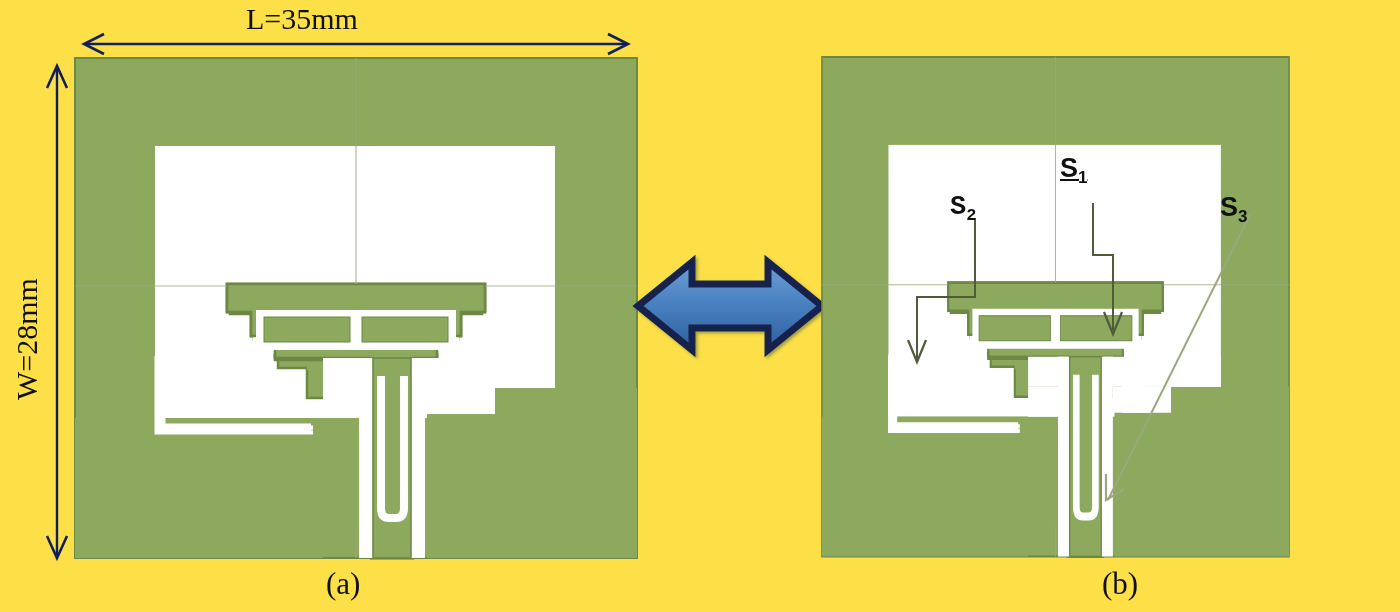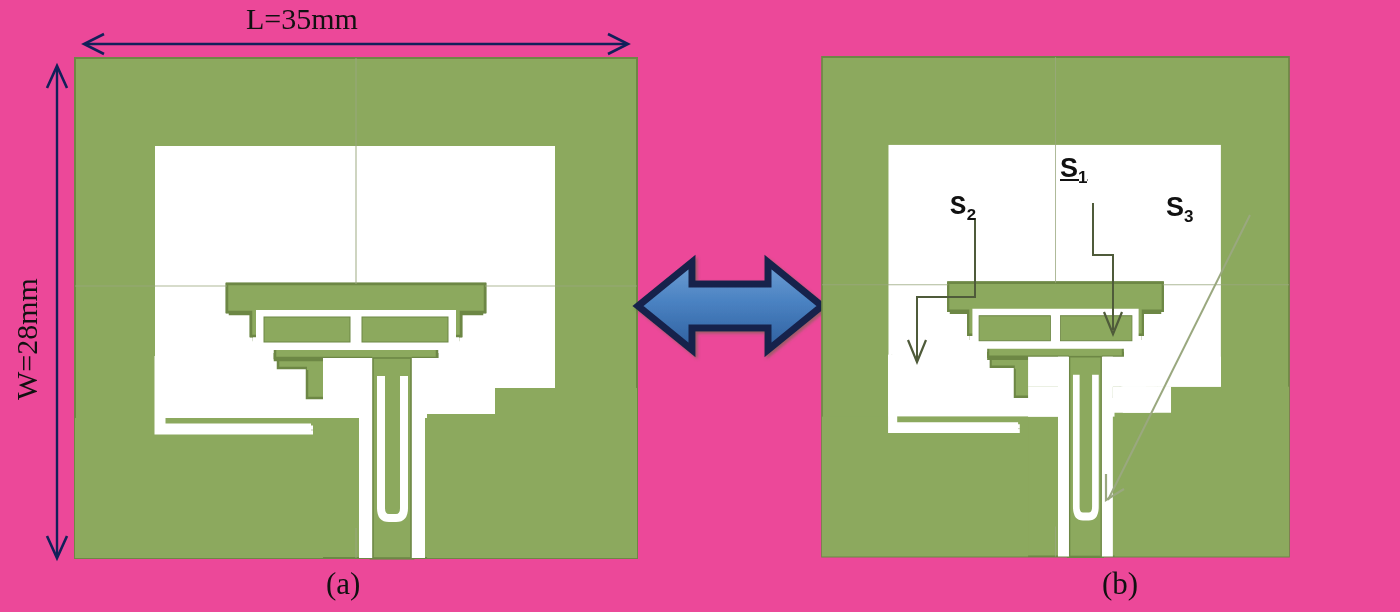--- a/index.html
+++ b/index.html
@@ -1,17 +1,17 @@
 <!DOCTYPE html>
 <html><head>
 <meta charset="utf-8">
 <style>
   html,body{margin:0;padding:0;background:#ffffff;}
   body{width:1400px;height:612px;font-family:"Liberation Serif",serif;overflow:hidden;}
-  #root{position:relative;width:1400px;height:612px;background:#ec4899;}
+  #root{position:relative;width:1400px;height:612px;background:#fde047;}
 
   .fig-svg{position:absolute;left:0;top:0;width:1400px;height:612px;}
 
   .lbl{position:absolute;color:#111;white-space:nowrap;}
   .dim-label{font-family:"Liberation Serif",serif;font-size:30px;letter-spacing:0px;}
   .panel-caption{font-family:"Liberation Serif",serif;font-size:31px;}
   .s-label{font-family:"Liberation Sans",sans-serif;font-size:27px;font-weight:600;color:#111;}
   .s-label sub{font-size:17px;font-weight:600;}
   .rot90{transform:rotate(-90deg);transform-origin:left top;}
 </style>
@@ -218,17 +218,17 @@
   <div class="lbl panel-caption" style="left:1102px;top:566px;">(b)</div>
 
   <div class="lbl s-label" style="left:1060px;top:153px;text-decoration:underline;">
     <span>S</span><sub>1</sub>
   </div>
 
   <div class="lbl s-label" style="left:950px;top:192px;font-family:Liberation Mono, monospace;">
     <span>S</span><sub>2</sub>
   </div>
 
-  <div class="lbl s-label" style="left:1166px;top:192px;text-align:center;">
+  <div class="lbl s-label" style="left:1220px;top:192px;text-align:center;">
     <span>S</span><sub>3</sub>
   </div>
 
 </div>
 
 </body></html>

